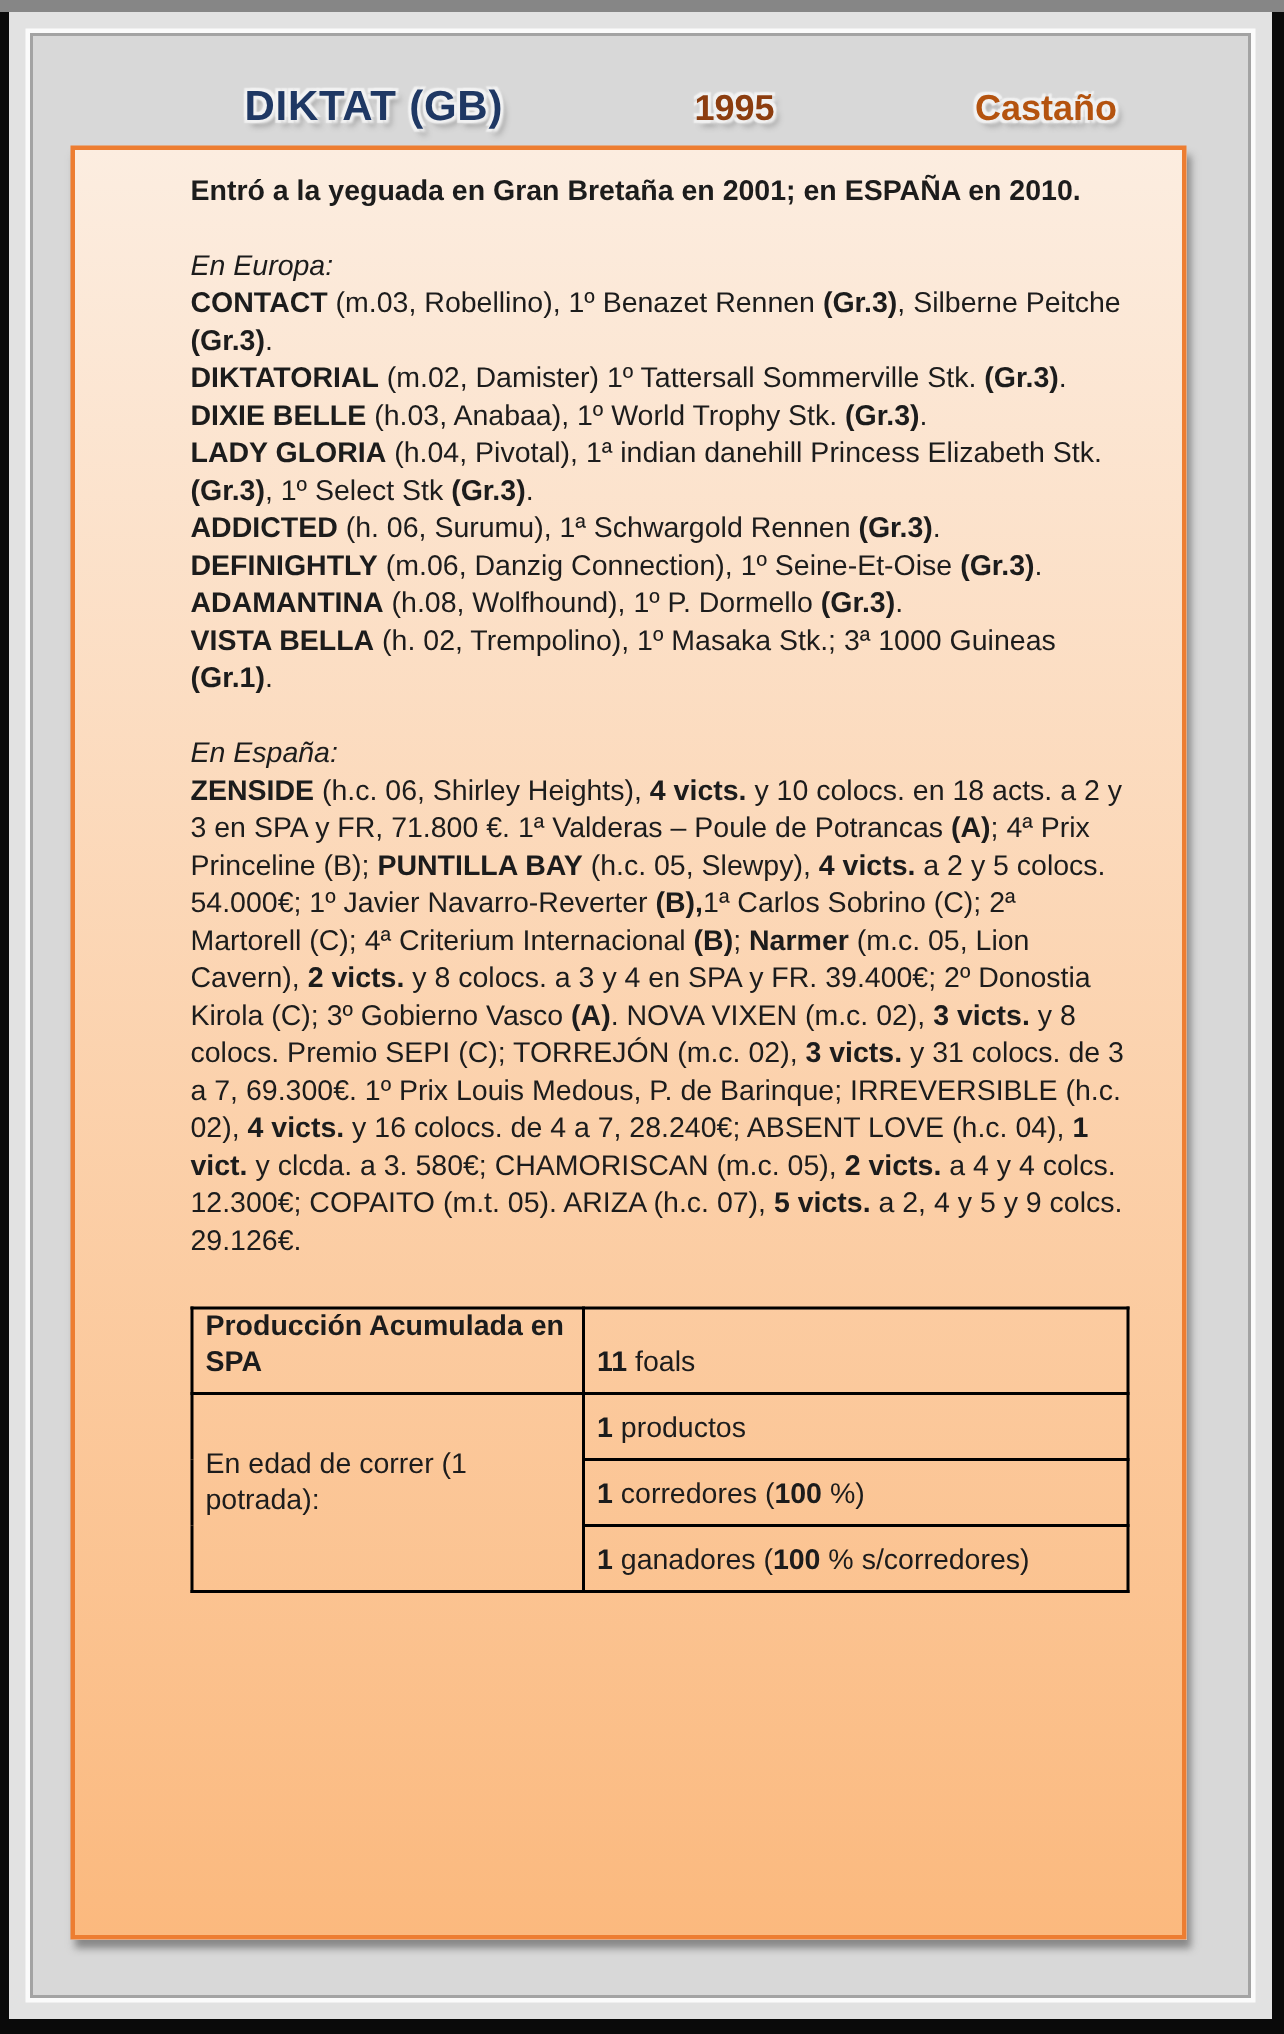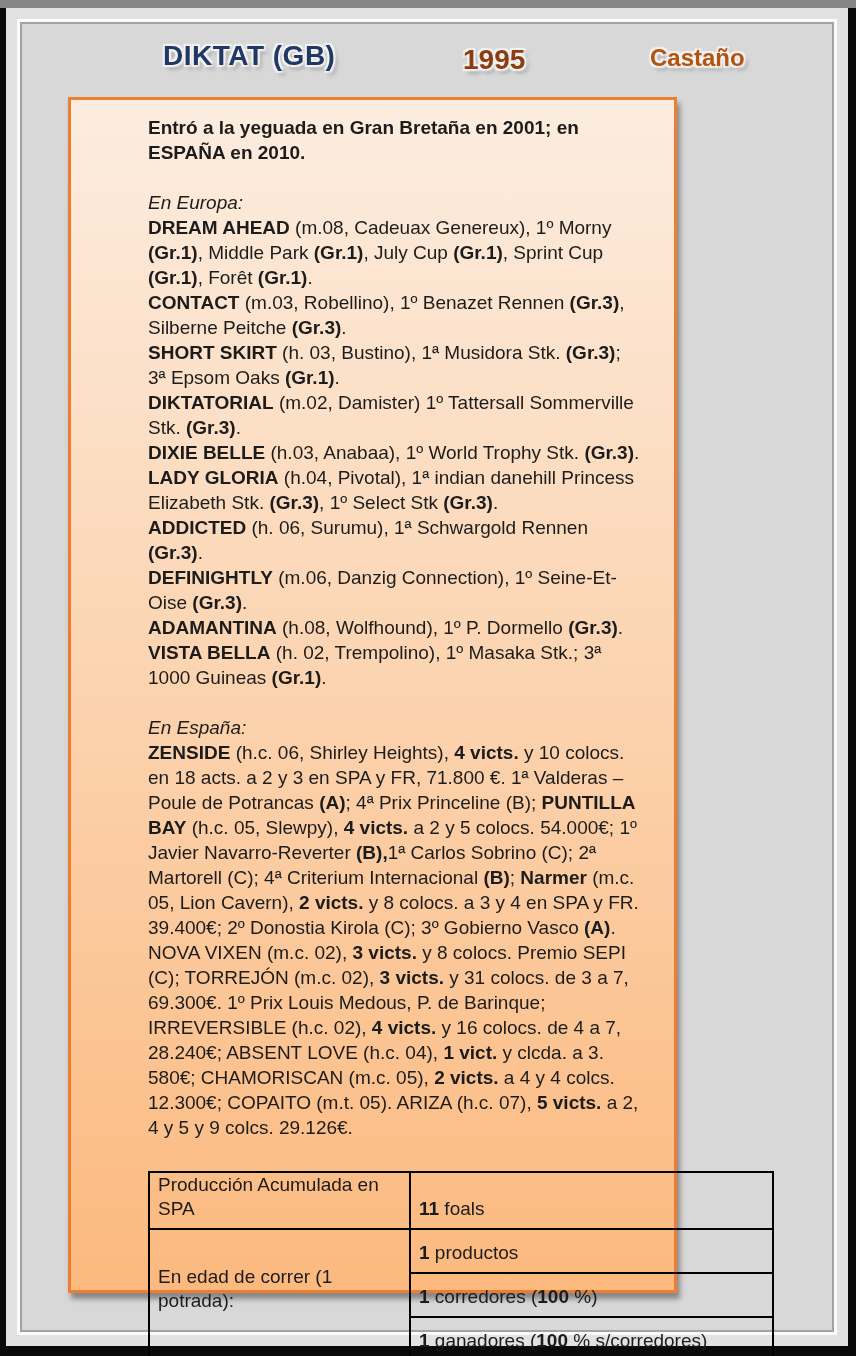--- a/index.html
+++ b/index.html
@@ -22,46 +22,47 @@
   .panel{
     position:absolute;top:14px;left:14px;right:14px;bottom:14px;
     background:var(--panel-gray);
     border:2px solid #a3a3a3;
     outline:3px solid #fbfbfb;
   }
   .header-layer{position:absolute;inset:0;pointer-events:none;}
   .hdr{
     position:absolute;font-weight:bold;white-space:nowrap;
     text-shadow:-2px -2px 1px #f2f2f2, 2px -2px 1px #f2f2f2, -2px 2px 1px #f2f2f2, 2px 2px 2px #f2f2f2, 3px 4px 4px #999;
+    margin-top:15px;
   }
   .title{left:163px;top:40px;font-size:28px;color:var(--navy);letter-spacing:.5px;}
-  .year{left:463px;top:44px;font-size:28px;color:var(--year-brown);}
+  .year{left:463px;top:44px;font-size:24px;color:var(--year-brown);}
   .coat{left:650px;top:44px;font-size:24px;color:var(--coat-brown);}
   .content-box{
-    position:absolute;left:68px;top:97px;width:609px;height:1196px;box-sizing:border-box;
+    position:absolute;left:47px;top:97px;width:744px;height:1196px;box-sizing:border-box;
     border:3px solid var(--box-border);
     background:linear-gradient(to bottom, var(--box-top), var(--box-bottom));
     box-shadow:3px 6px 5px rgba(70,70,70,.55);
     padding:15px 33px 0 77px;
     font-size:19px;line-height:25px;
   }
   .intro{font-weight:bold;}
   .section-label{margin-top:25px;font-style:italic;}
   p.entry{margin:0;}
   .b{font-weight:bold;}
   table.prod{
     border-collapse:collapse;margin-top:31px;width:626px;table-layout:fixed;
     font-size:19px;line-height:24px;
   }
   table.prod td{border:2px solid #000;padding:0 0 7px 8px;vertical-align:bottom;}
   table.prod .c1{width:251px;}
   table.prod tr.r1{height:46px;}
   table.prod tr.rx{height:44px;}
   table.prod .mid{vertical-align:middle;padding-bottom:12px;}
-  table.prod .bold{font-weight:normal;}
+  table.prod .bold{font-weight:bold;}
 </style>
 </head>
 <body>
 
 <div class="page">
   <div class="topbar"></div>
   <div class="mat">
     <div class="panel"></div>
   </div>
 
@@ -69,23 +70,21 @@
     <div class="hdr title">DIKTAT  (GB)</div>
     <div class="hdr year">1995</div>
     <div class="hdr coat">Castaño</div>
   </div>
 
   <div class="content-box">
     <div class="intro">Entró a la yeguada en Gran Bretaña en 2001; en ESPAÑA en 2010.</div>
 
     <div class="section-label">En Europa:</div>
     <div>
-        <p class="entry"><span class="b">DREAM AHEAD</span> (m.08, Cadeuax Genereux), 1º Morny <span class="b">(Gr.1)</span>, Middle Park <span class="b">(Gr.1)</span>, July Cup <span class="b">(Gr.1)</span>, Sprint Cup <span class="b">(Gr.1)</span>, Forêt <span class="b">(Gr.1)</span>.</p>
         <p class="entry"><span class="b">CONTACT</span> (m.03, Robellino), 1º Benazet Rennen <span class="b">(Gr.3)</span>, Silberne Peitche <span class="b">(Gr.3)</span>.</p>
-        <p class="entry"><span class="b">SHORT SKIRT</span> (h. 03, Bustino), 1ª Musidora Stk. <span class="b">(Gr.3)</span>; 3ª Epsom Oaks <span class="b">(Gr.1)</span>.</p>
         <p class="entry"><span class="b">DIKTATORIAL</span> (m.02, Damister) 1º Tattersall Sommerville Stk. <span class="b">(Gr.3)</span>.</p>
         <p class="entry"><span class="b">DIXIE BELLE</span> (h.03, Anabaa), 1º World Trophy Stk. <span class="b">(Gr.3)</span>.</p>
         <p class="entry"><span class="b">LADY GLORIA</span> (h.04, Pivotal), 1ª indian danehill Princess Elizabeth Stk. <span class="b">(Gr.3)</span>, 1º Select Stk <span class="b">(Gr.3)</span>.</p>
         <p class="entry"><span class="b">ADDICTED</span> (h. 06, Surumu), 1ª Schwargold Rennen <span class="b">(Gr.3)</span>.</p>
         <p class="entry"><span class="b">DEFINIGHTLY</span> (m.06, Danzig Connection), 1º Seine-Et-Oise <span class="b">(Gr.3)</span>.</p>
         <p class="entry"><span class="b">ADAMANTINA</span> (h.08, Wolfhound), 1º P. Dormello <span class="b">(Gr.3)</span>.</p>
         <p class="entry"><span class="b">VISTA BELLA</span> (h. 02, Trempolino), 1º Masaka Stk.; 3ª 1000 Guineas <span class="b">(Gr.1)</span>.</p>
       </div>
 
     <div class="section-label">En España:</div>

